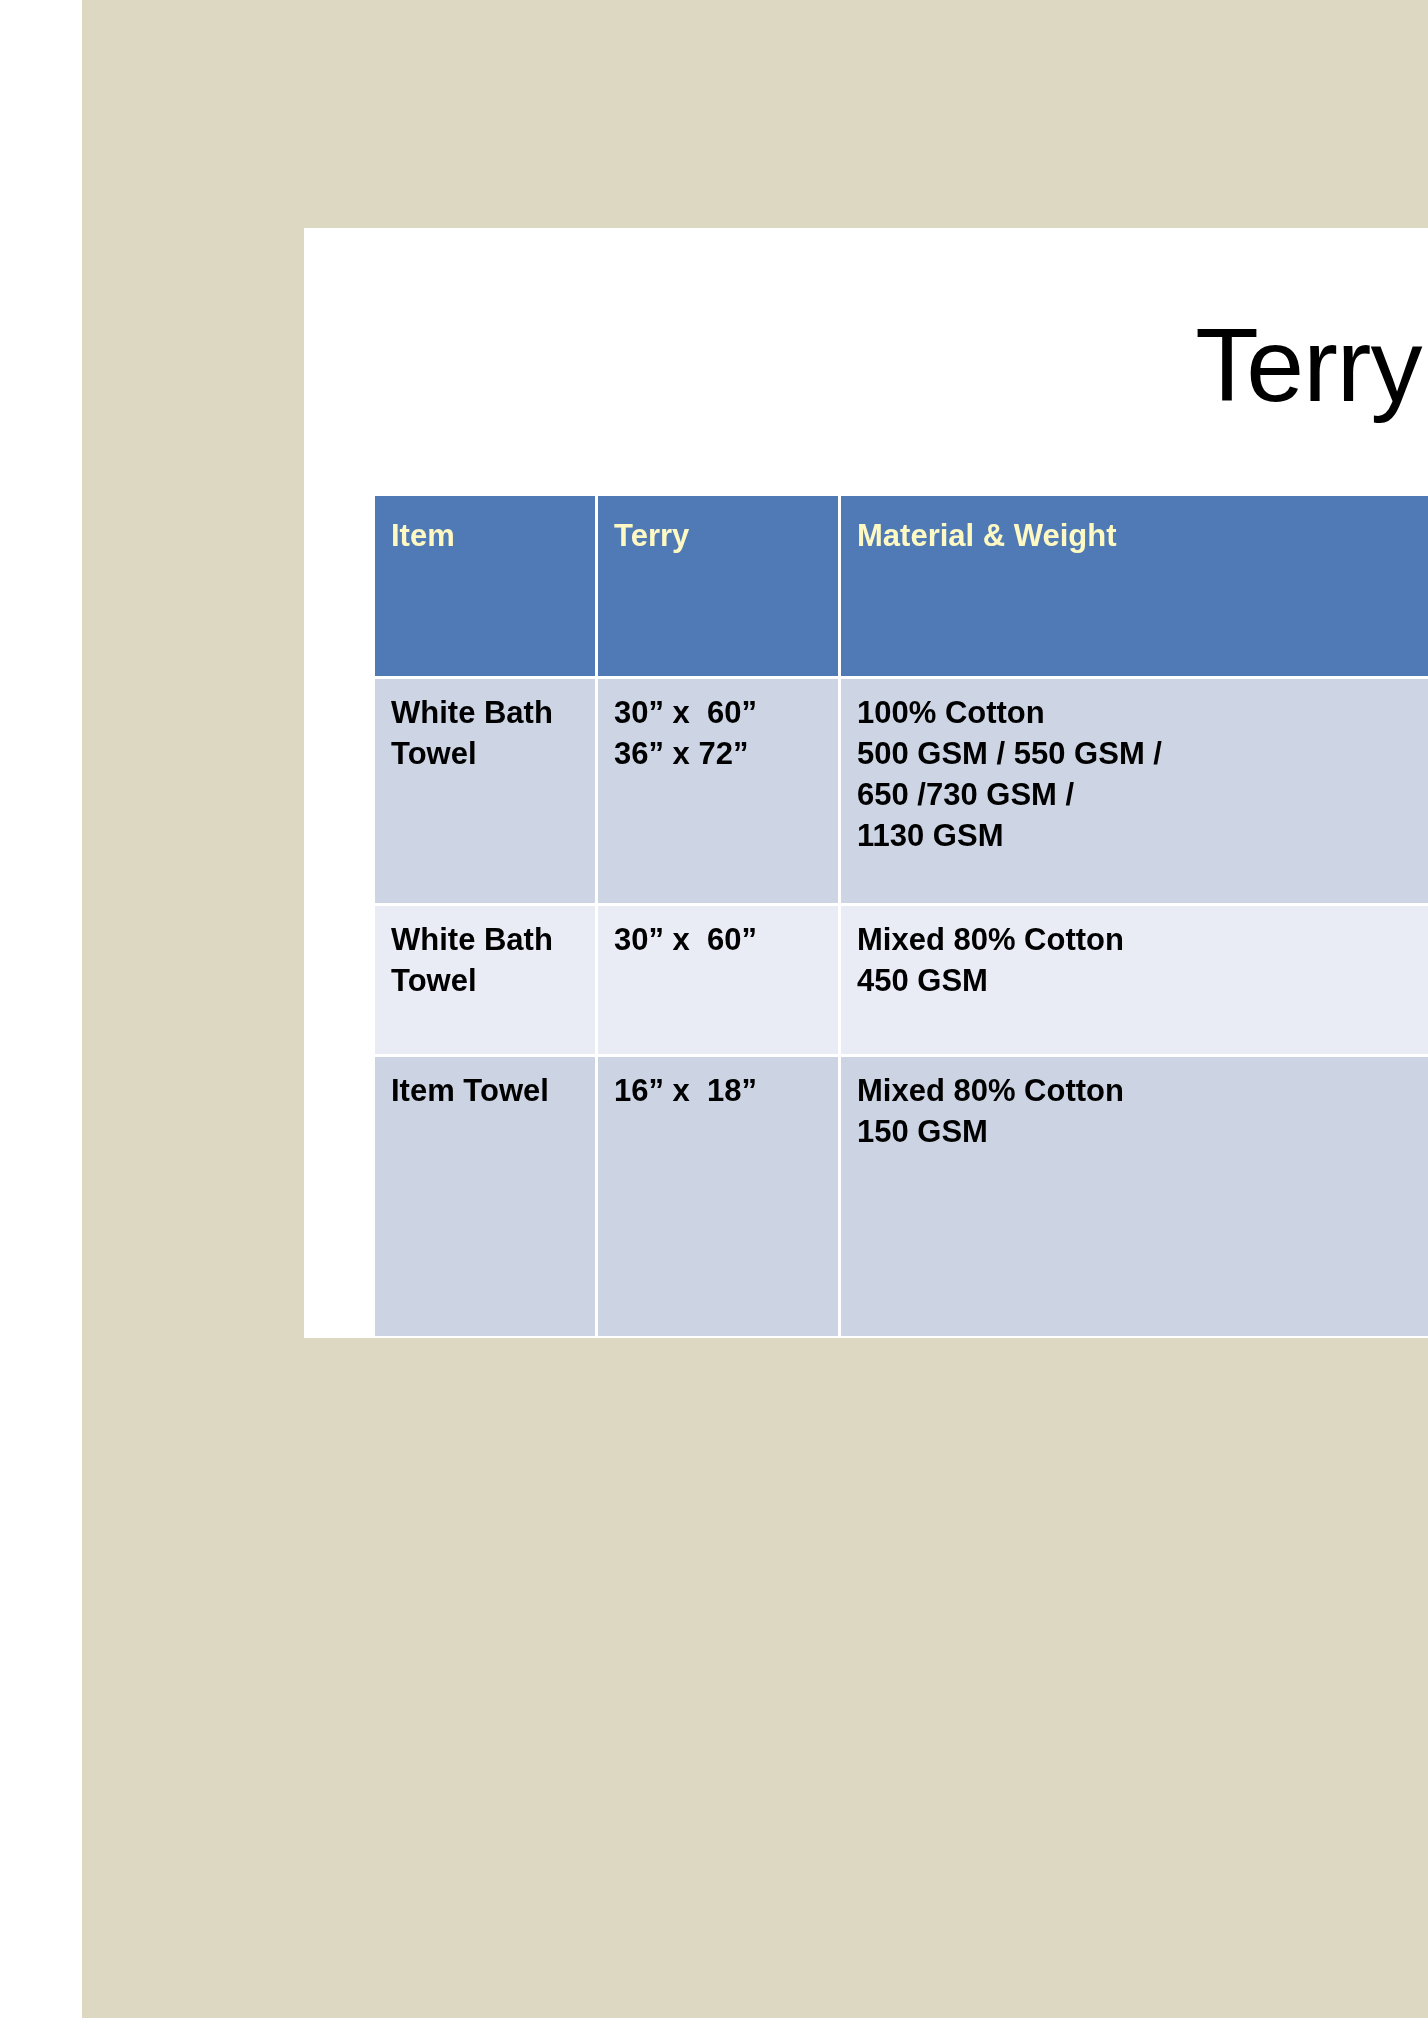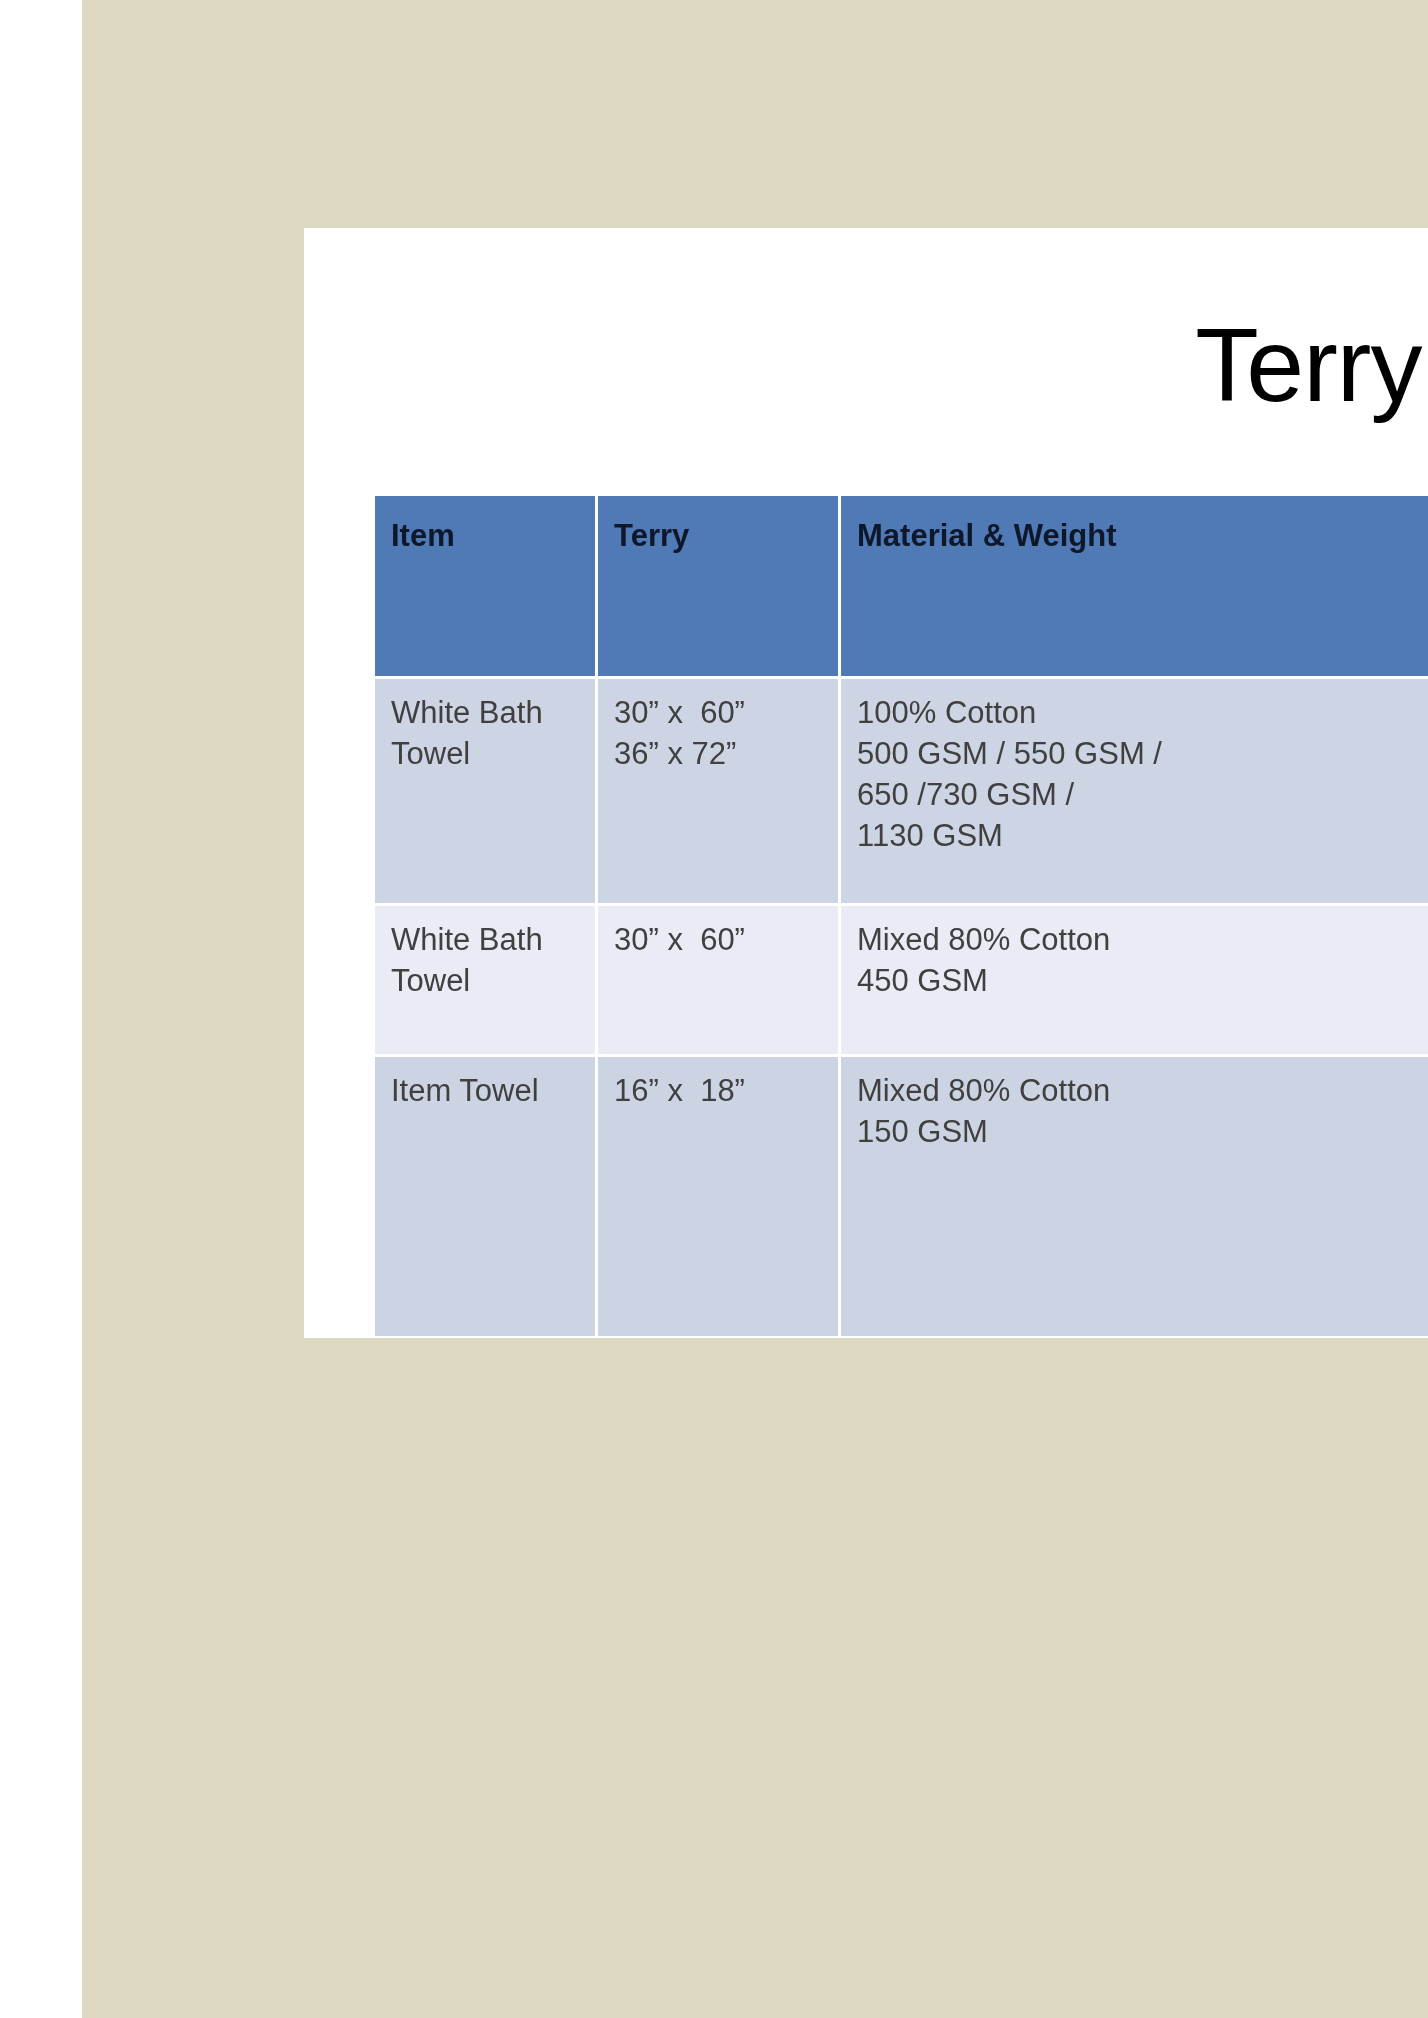--- a/index.html
+++ b/index.html
@@ -66,28 +66,29 @@
   #spec-table col.c-item { width: 220px; }
   #spec-table col.c-size { width: 240px; }
   #spec-table col.c-mat  { width: 675px; }
 
   #spec-table th,
   #spec-table td {
     vertical-align: top;
     padding: 14px 16px 10px 16px;
     font-size: 31px;
     line-height: 1.32;
-    color: #404040;
+    color: #000000;
     text-align: left;
     border: 0;
+    font-weight: bold;
   }
 
   #spec-table thead th {
     background: #4f7ab5;
-    color: #0f172a;
+    color: #fef9c3;
     font-weight: bold;
     height: 150px;
     padding-top: 20px;
   }
 
   #spec-table tbody tr.row-0 td {
     background: #cdd5e4;
     height: 200px;
   }
   #spec-table tbody tr.row-1 td {

